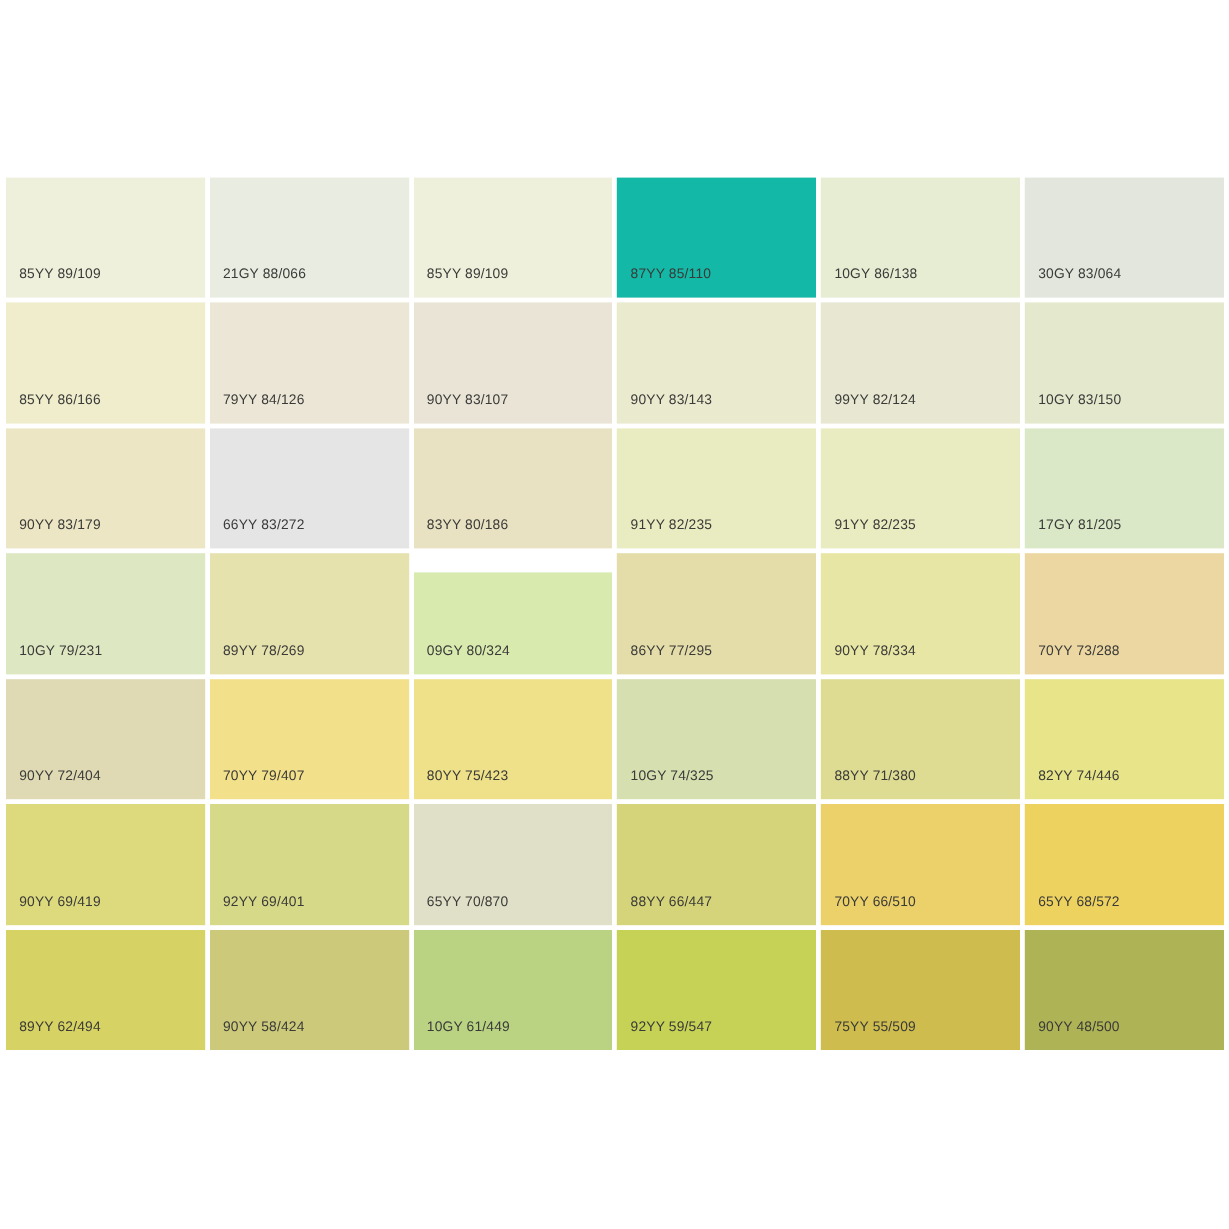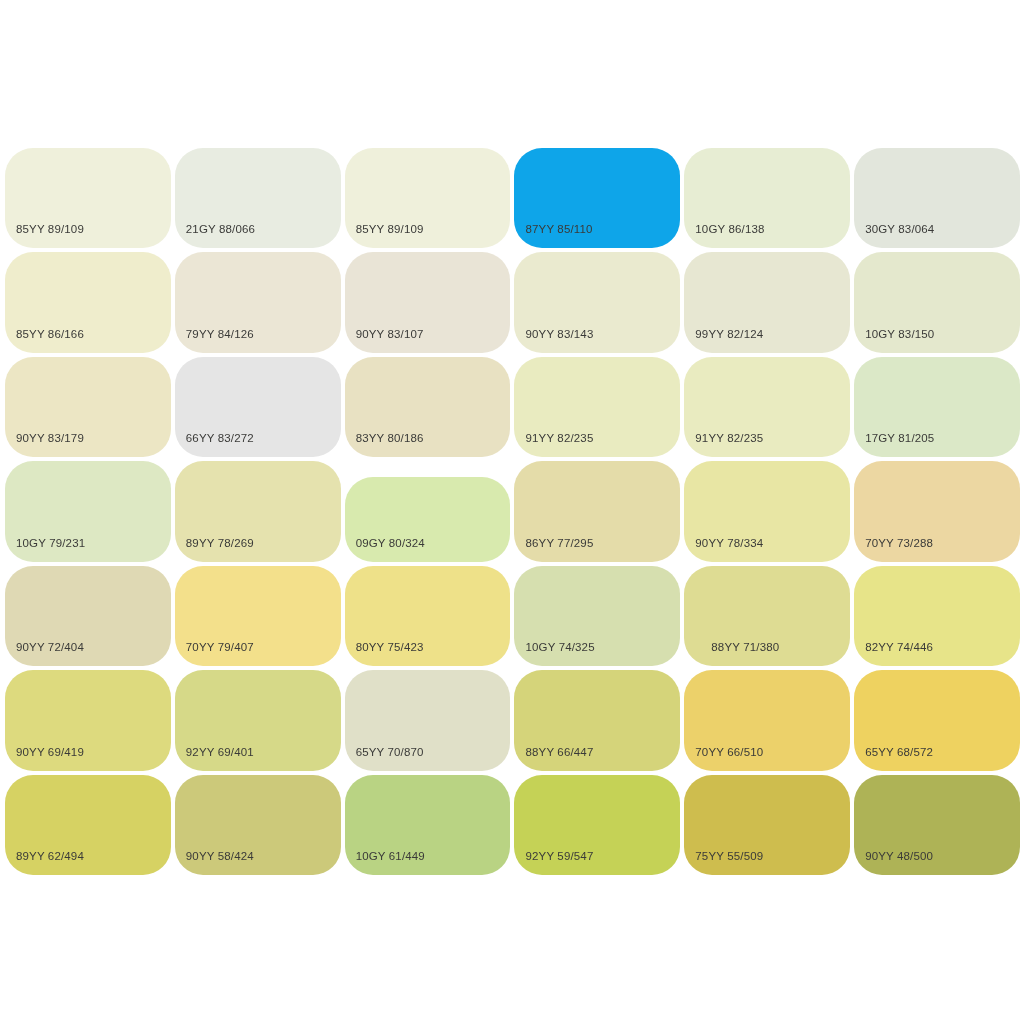--- a/index.html
+++ b/index.html
@@ -25,21 +25,20 @@
     grid-template-columns: repeat(6, 1fr);
     grid-template-rows: repeat(7, 1fr);
     column-gap: 4px;
     row-gap: 4px;
     box-sizing: border-box;
   }
   .swatch {
     position: relative;
     box-sizing: border-box;
     overflow: hidden;
-    border-radius: 28px;
   }
   .swatch-label {
     position: absolute;
     left: 11px;
     bottom: 12px;
     font-size: 11.5px;
     line-height: 14px;
     letter-spacing: 0.15px;
     color: #3a3a38;
     white-space: nowrap;
@@ -52,21 +51,21 @@
 <div id="swatch-board" style="background: rgb(255, 255, 255);">
     <div class="swatch" style="background: rgb(239, 240, 219);">
       <span class="swatch-label" style="color: rgb(58, 58, 56);">85YY 89/109</span>
     </div>
     <div class="swatch" style="background: rgb(232, 236, 225);">
       <span class="swatch-label" style="color: rgb(58, 58, 56);">21GY 88/066</span>
     </div>
     <div class="swatch" style="background: rgb(239, 240, 219);">
       <span class="swatch-label" style="color: rgb(58, 58, 56);">85YY 89/109</span>
     </div>
-    <div class="swatch" style="background: #0ea5e9;">
+    <div class="swatch" style="background: #14b8a6;">
       <span class="swatch-label" style="color: rgb(58, 58, 56);">87YY 85/110</span>
     </div>
     <div class="swatch" style="background: rgb(231, 237, 211);">
       <span class="swatch-label" style="color: rgb(58, 58, 56);">10GY 86/138</span>
     </div>
     <div class="swatch" style="background: rgb(226, 230, 220);">
       <span class="swatch-label" style="color: rgb(58, 58, 56);">30GY 83/064</span>
     </div>
     <div class="swatch" style="background: rgb(239, 237, 204);">
       <span class="swatch-label" style="color: rgb(58, 58, 56);">85YY 86/166</span>
@@ -128,21 +127,21 @@
     <div class="swatch" style="background: rgb(243, 224, 139);">
       <span class="swatch-label" style="color: rgb(58, 58, 56);">70YY 79/407</span>
     </div>
     <div class="swatch" style="background: rgb(238, 225, 137);">
       <span class="swatch-label" style="color: rgb(58, 58, 56);">80YY 75/423</span>
     </div>
     <div class="swatch" style="background: rgb(214, 223, 175);">
       <span class="swatch-label" style="color: rgb(58, 58, 56);">10GY 74/325</span>
     </div>
     <div class="swatch" style="background: rgb(222, 220, 147);">
-      <span class="swatch-label" style="color: rgb(58, 58, 56); margin-left: 16px;">88YY 71/380</span>
+      <span class="swatch-label" style="color: rgb(58, 58, 56);">88YY 71/380</span>
     </div>
     <div class="swatch" style="background: rgb(231, 228, 137);">
       <span class="swatch-label" style="color: rgb(58, 58, 56);">82YY 74/446</span>
     </div>
     <div class="swatch" style="background: rgb(221, 218, 126);">
       <span class="swatch-label" style="color: rgb(58, 58, 56);">90YY 69/419</span>
     </div>
     <div class="swatch" style="background: rgb(214, 217, 136);">
       <span class="swatch-label" style="color: rgb(58, 58, 56);">92YY 69/401</span>
     </div>

